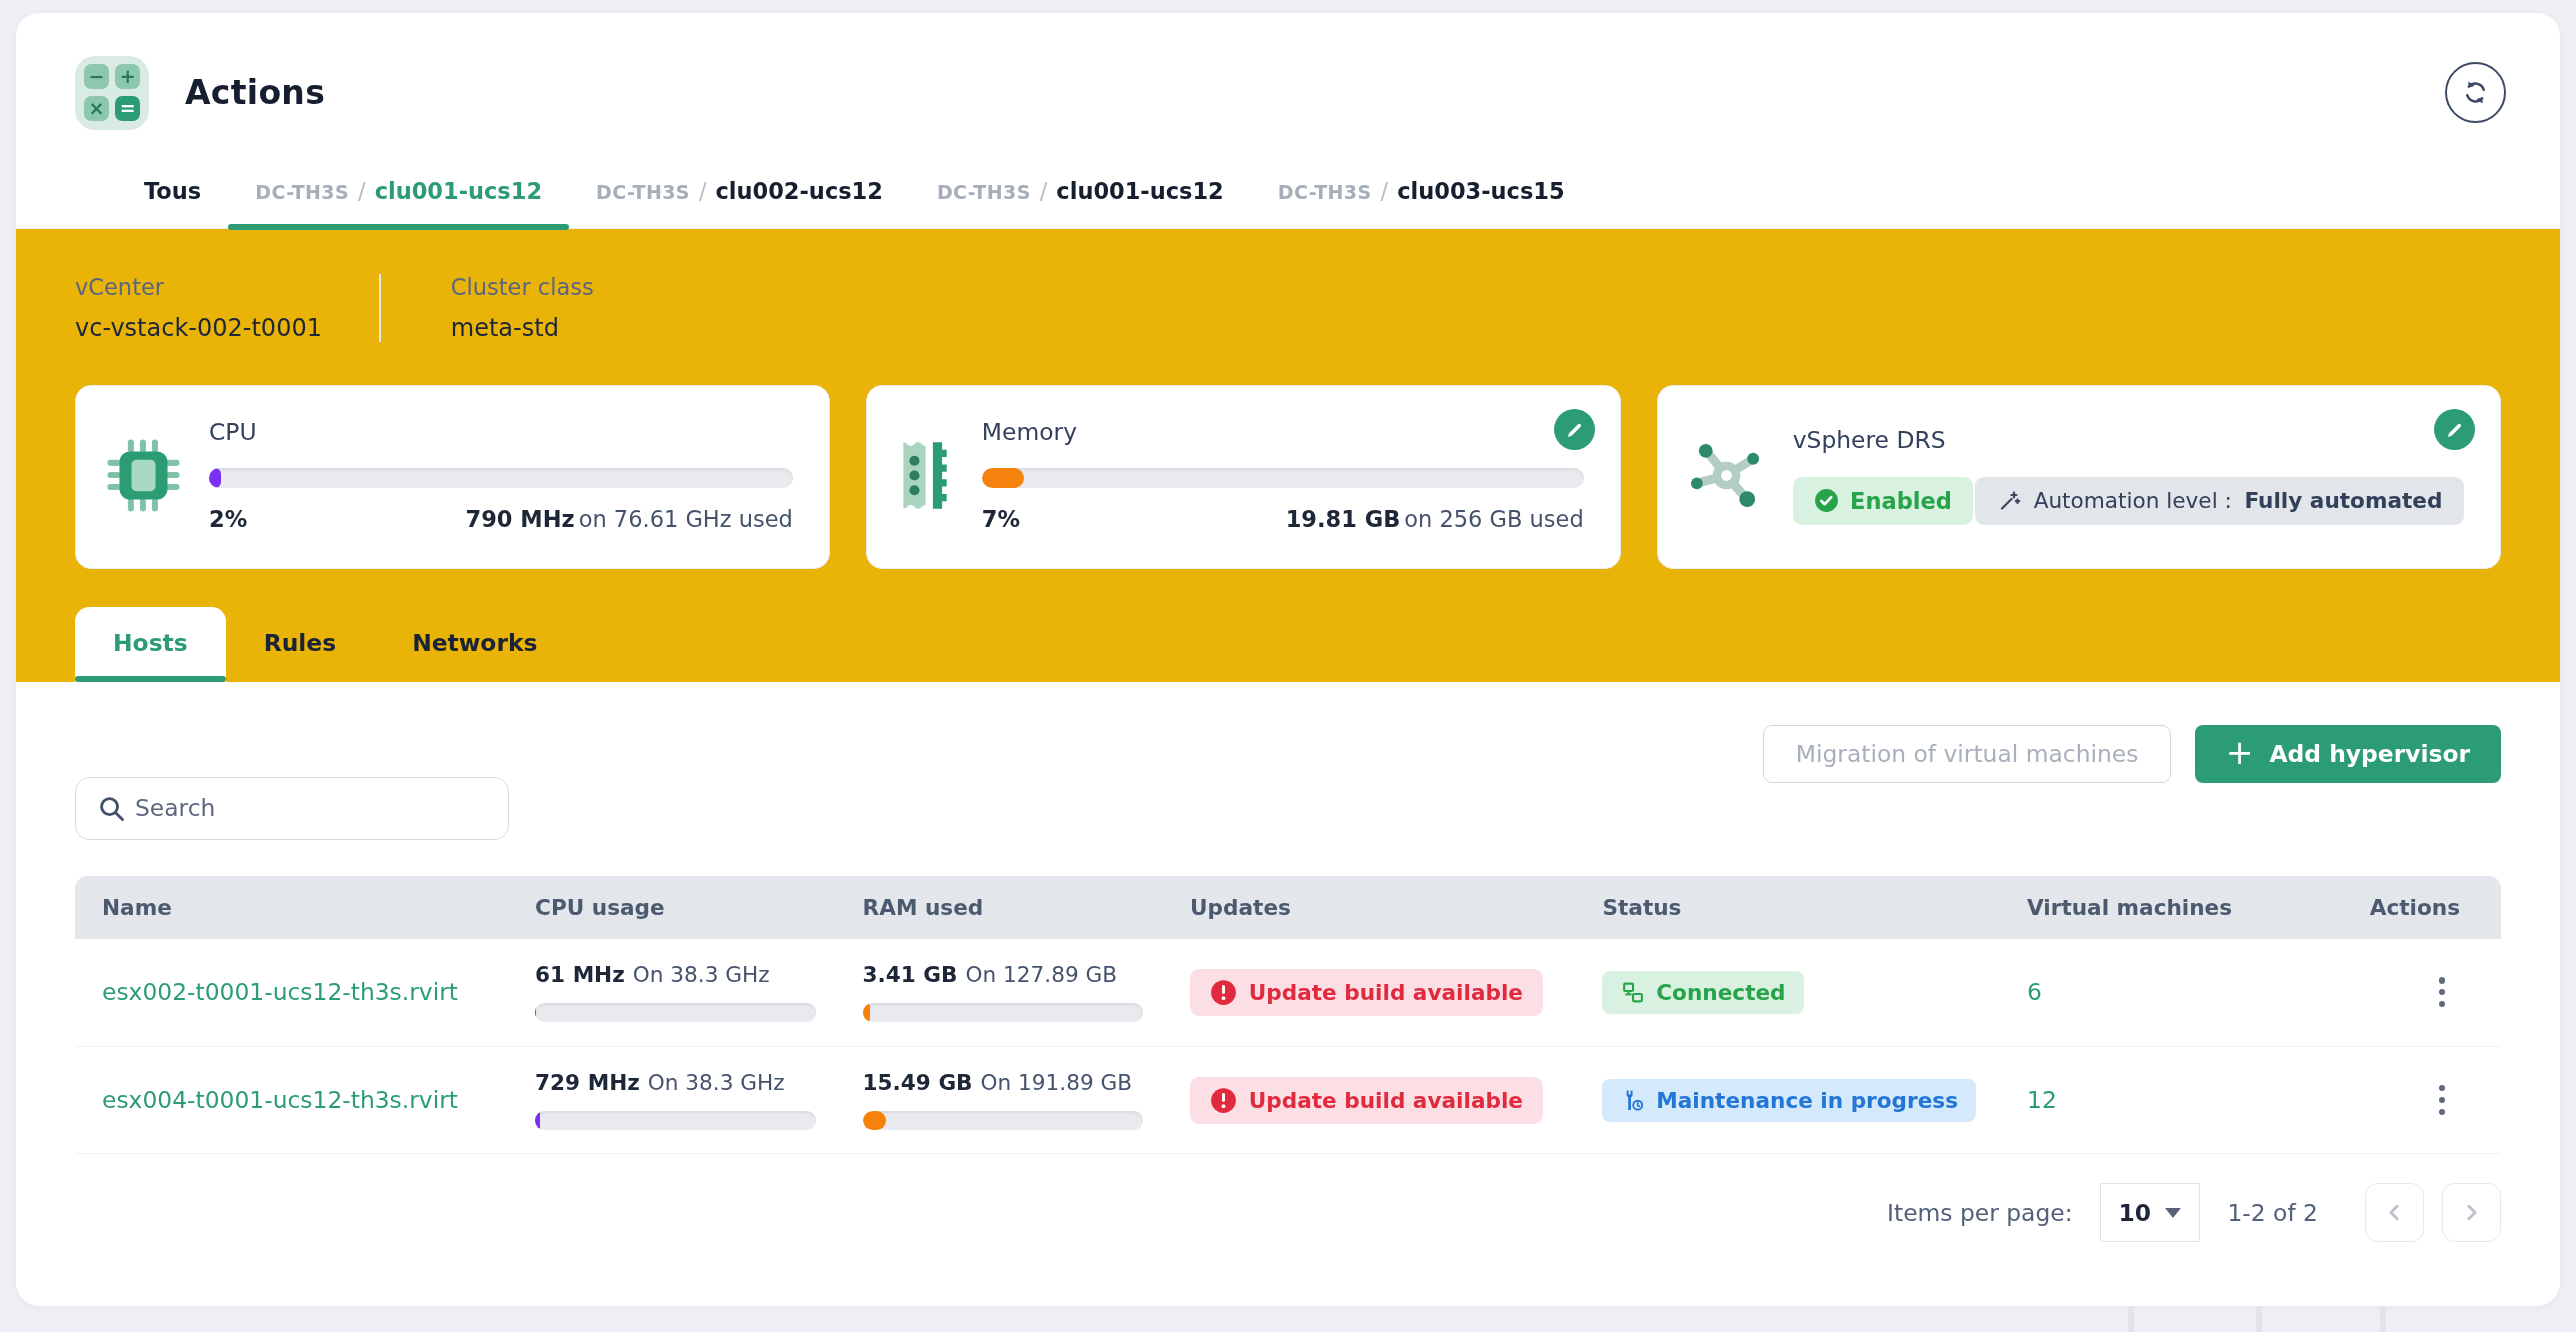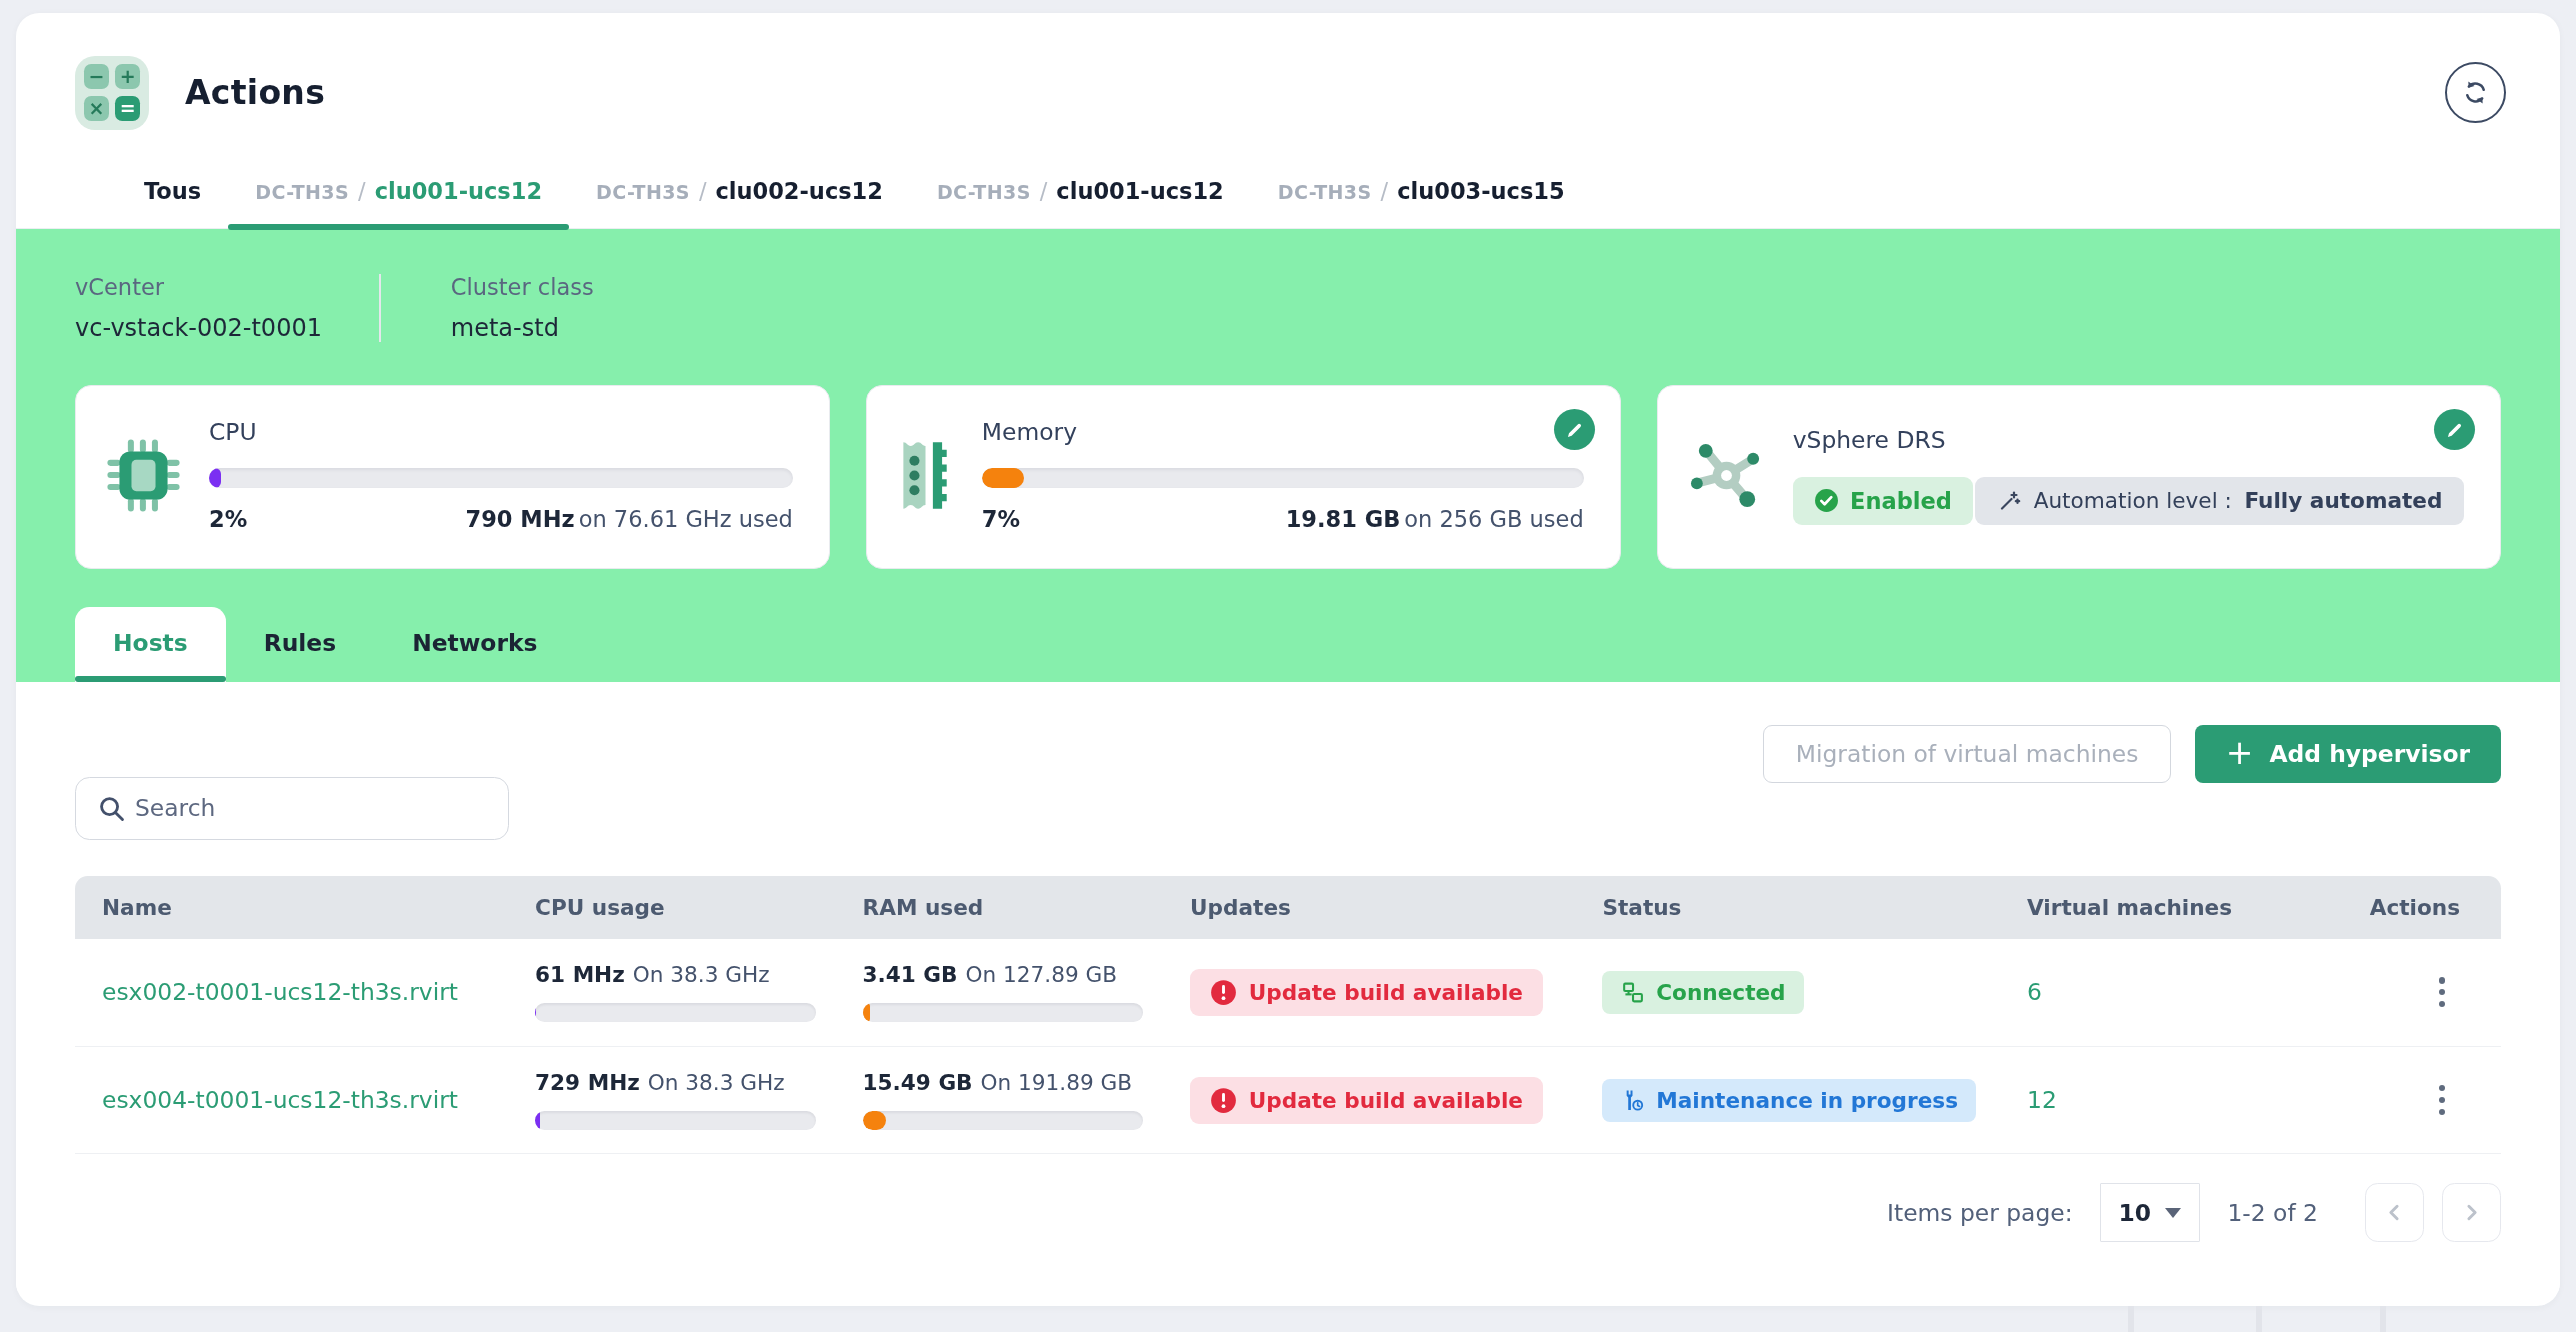--- a/index.html
+++ b/index.html
@@ -46,21 +46,21 @@
   }
   .mtab .dc  { font-size:19px; color:#a6aeba; font-weight:600; letter-spacing:0.4px; }
   .mtab .sep { color:#b6bcc6; font-weight:400; }
   .mtab.active .cname { color:#2b9c74; }
   .mtab.active::after {
     content:""; position:absolute; left:0; right:0; bottom:-2.7px;
     height:6.3px; border-radius:3.6px; background:#2b9c74;
   }
 
   
-  .gray-section { background:#86efac; padding-top:45px; }
+  .gray-section { background:#eab308; padding-top:45px; }
   .info-row { display:flex; padding:0 59px; }
   .info-col.first { width:304px; }
   .info-divider { width:1.8px; background:#e4e7ec; margin-right:70px; }
   .info-label { font-size:22.5px; color:#5a6680; }
   .info-value { margin-top:14.4px; font-size:24px; font-weight:400; color:#1d2738; }
 
   .cards-row { display:flex; gap:36px; padding:43px 59px 0; }
   .stat-card {
     position:relative; flex:1; background:#fff;
     border:0.9px solid #e9ebef; border-radius:16px;

